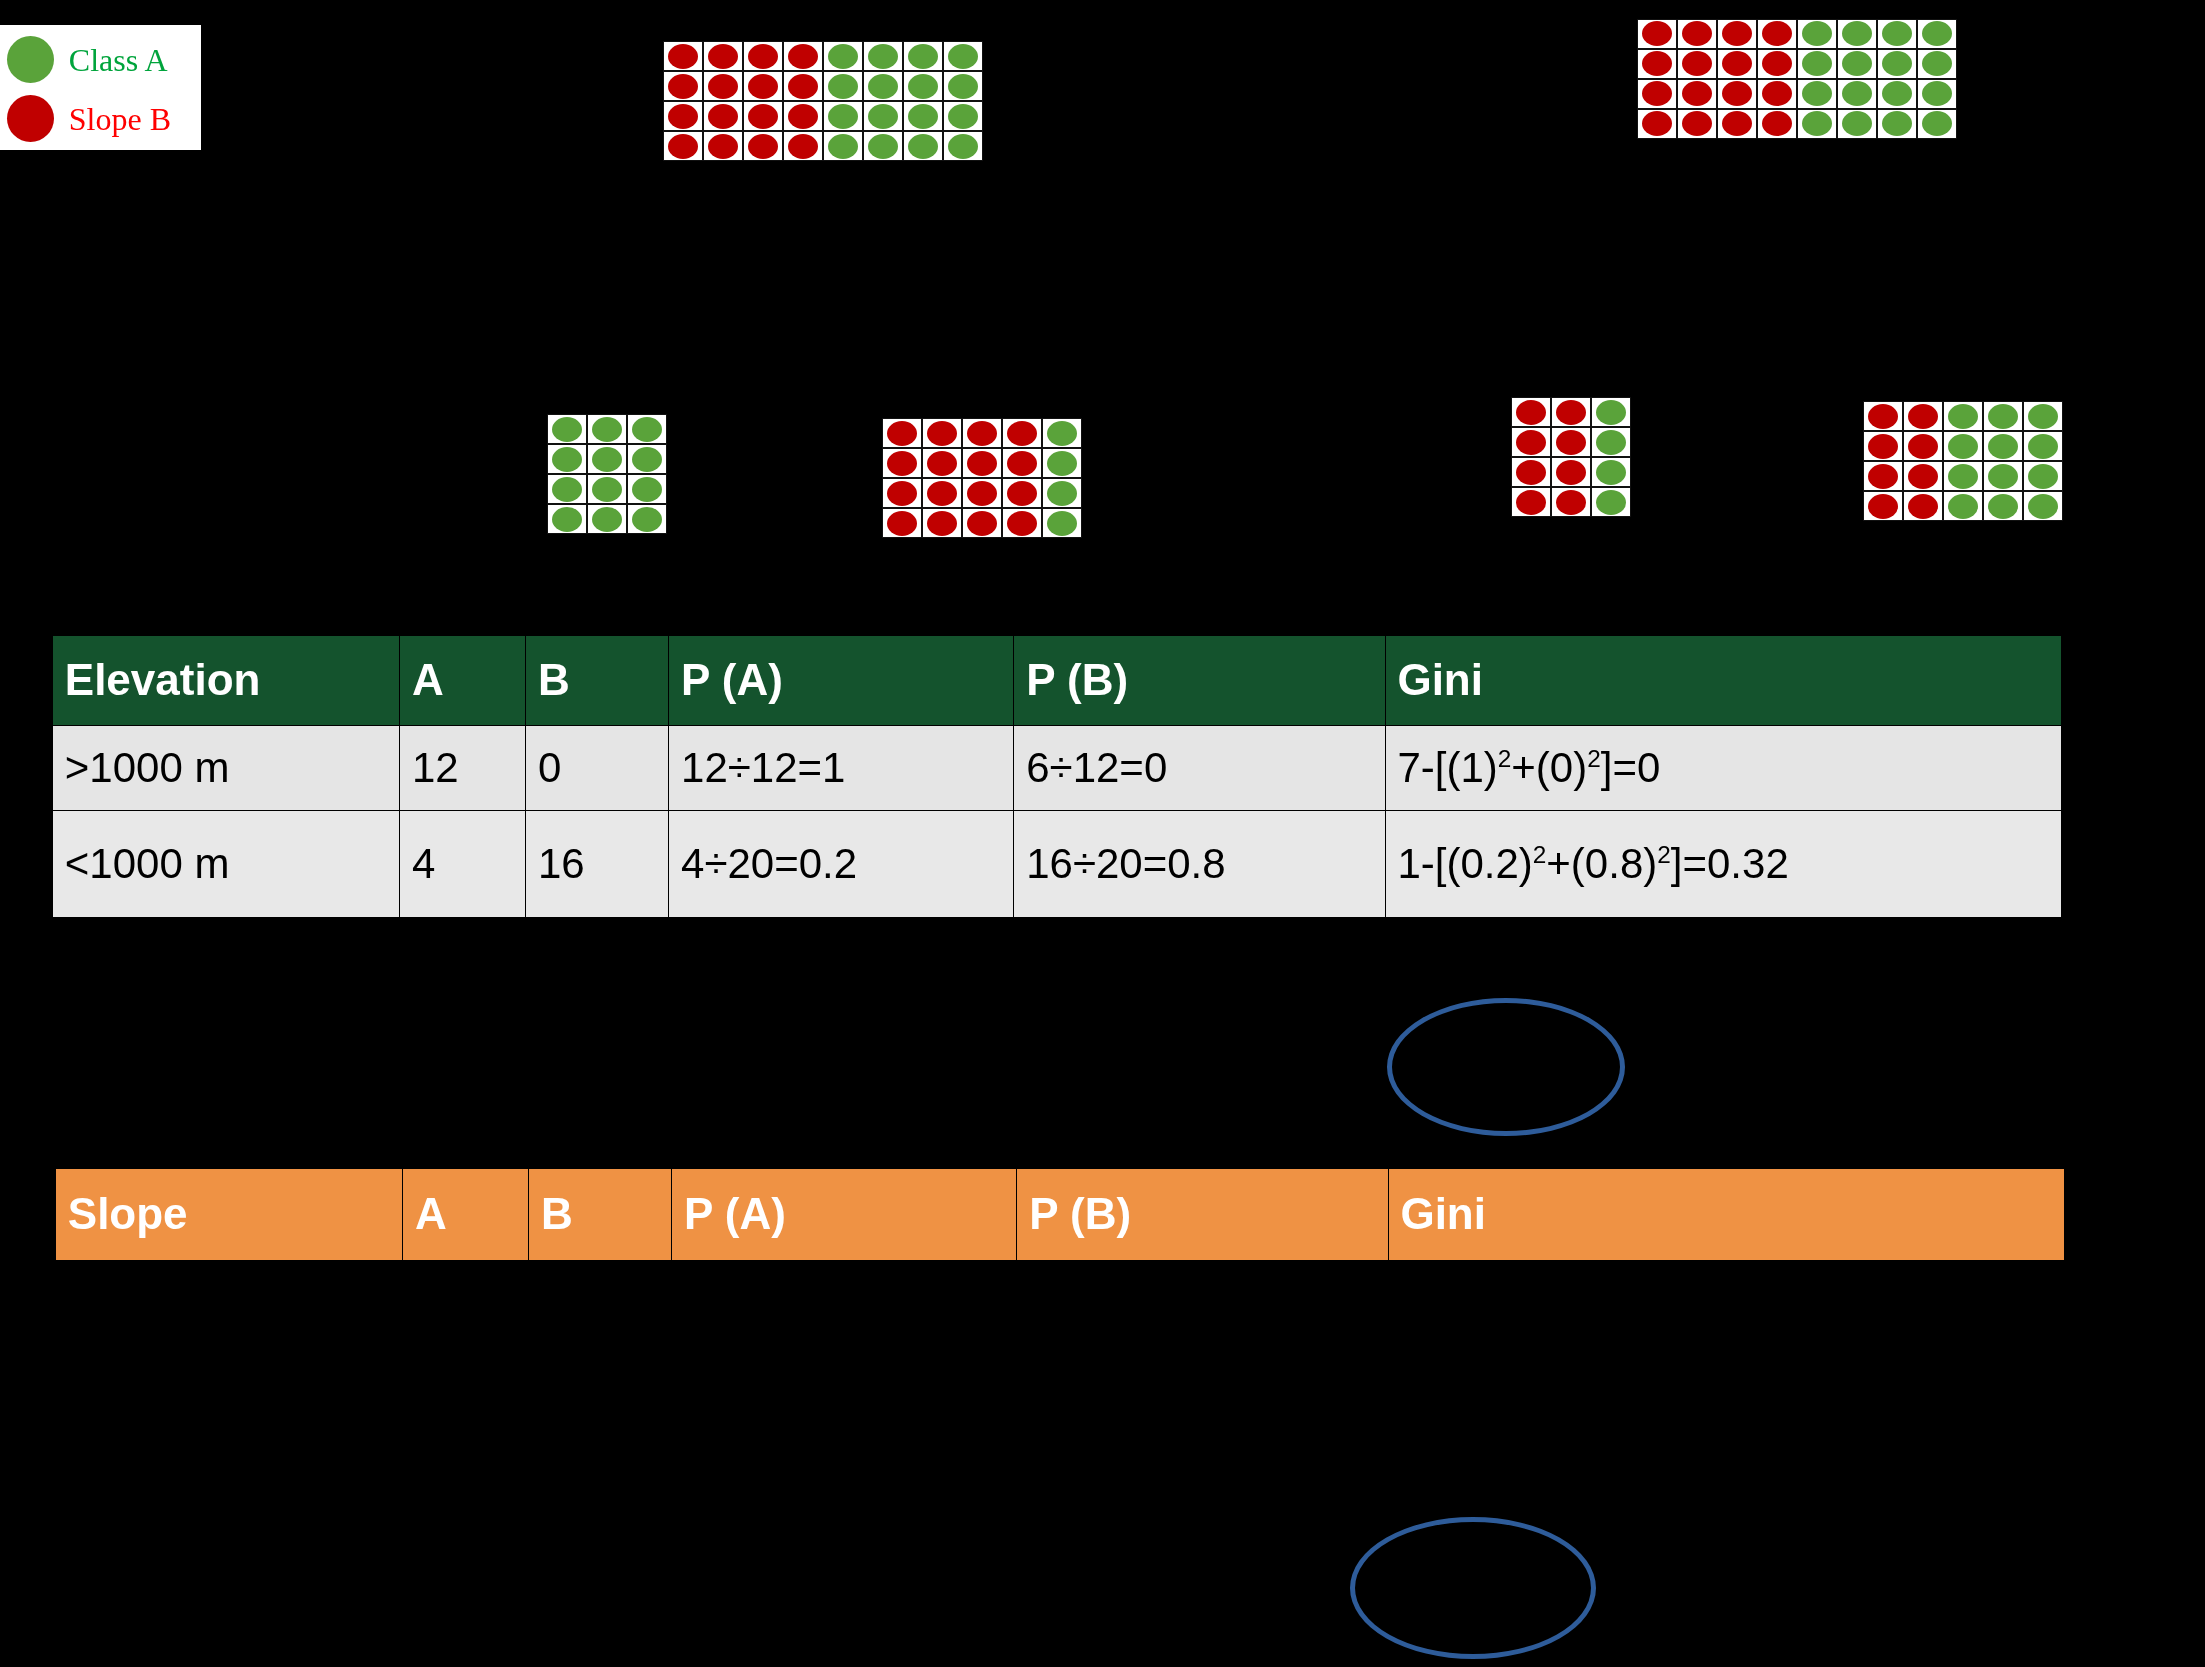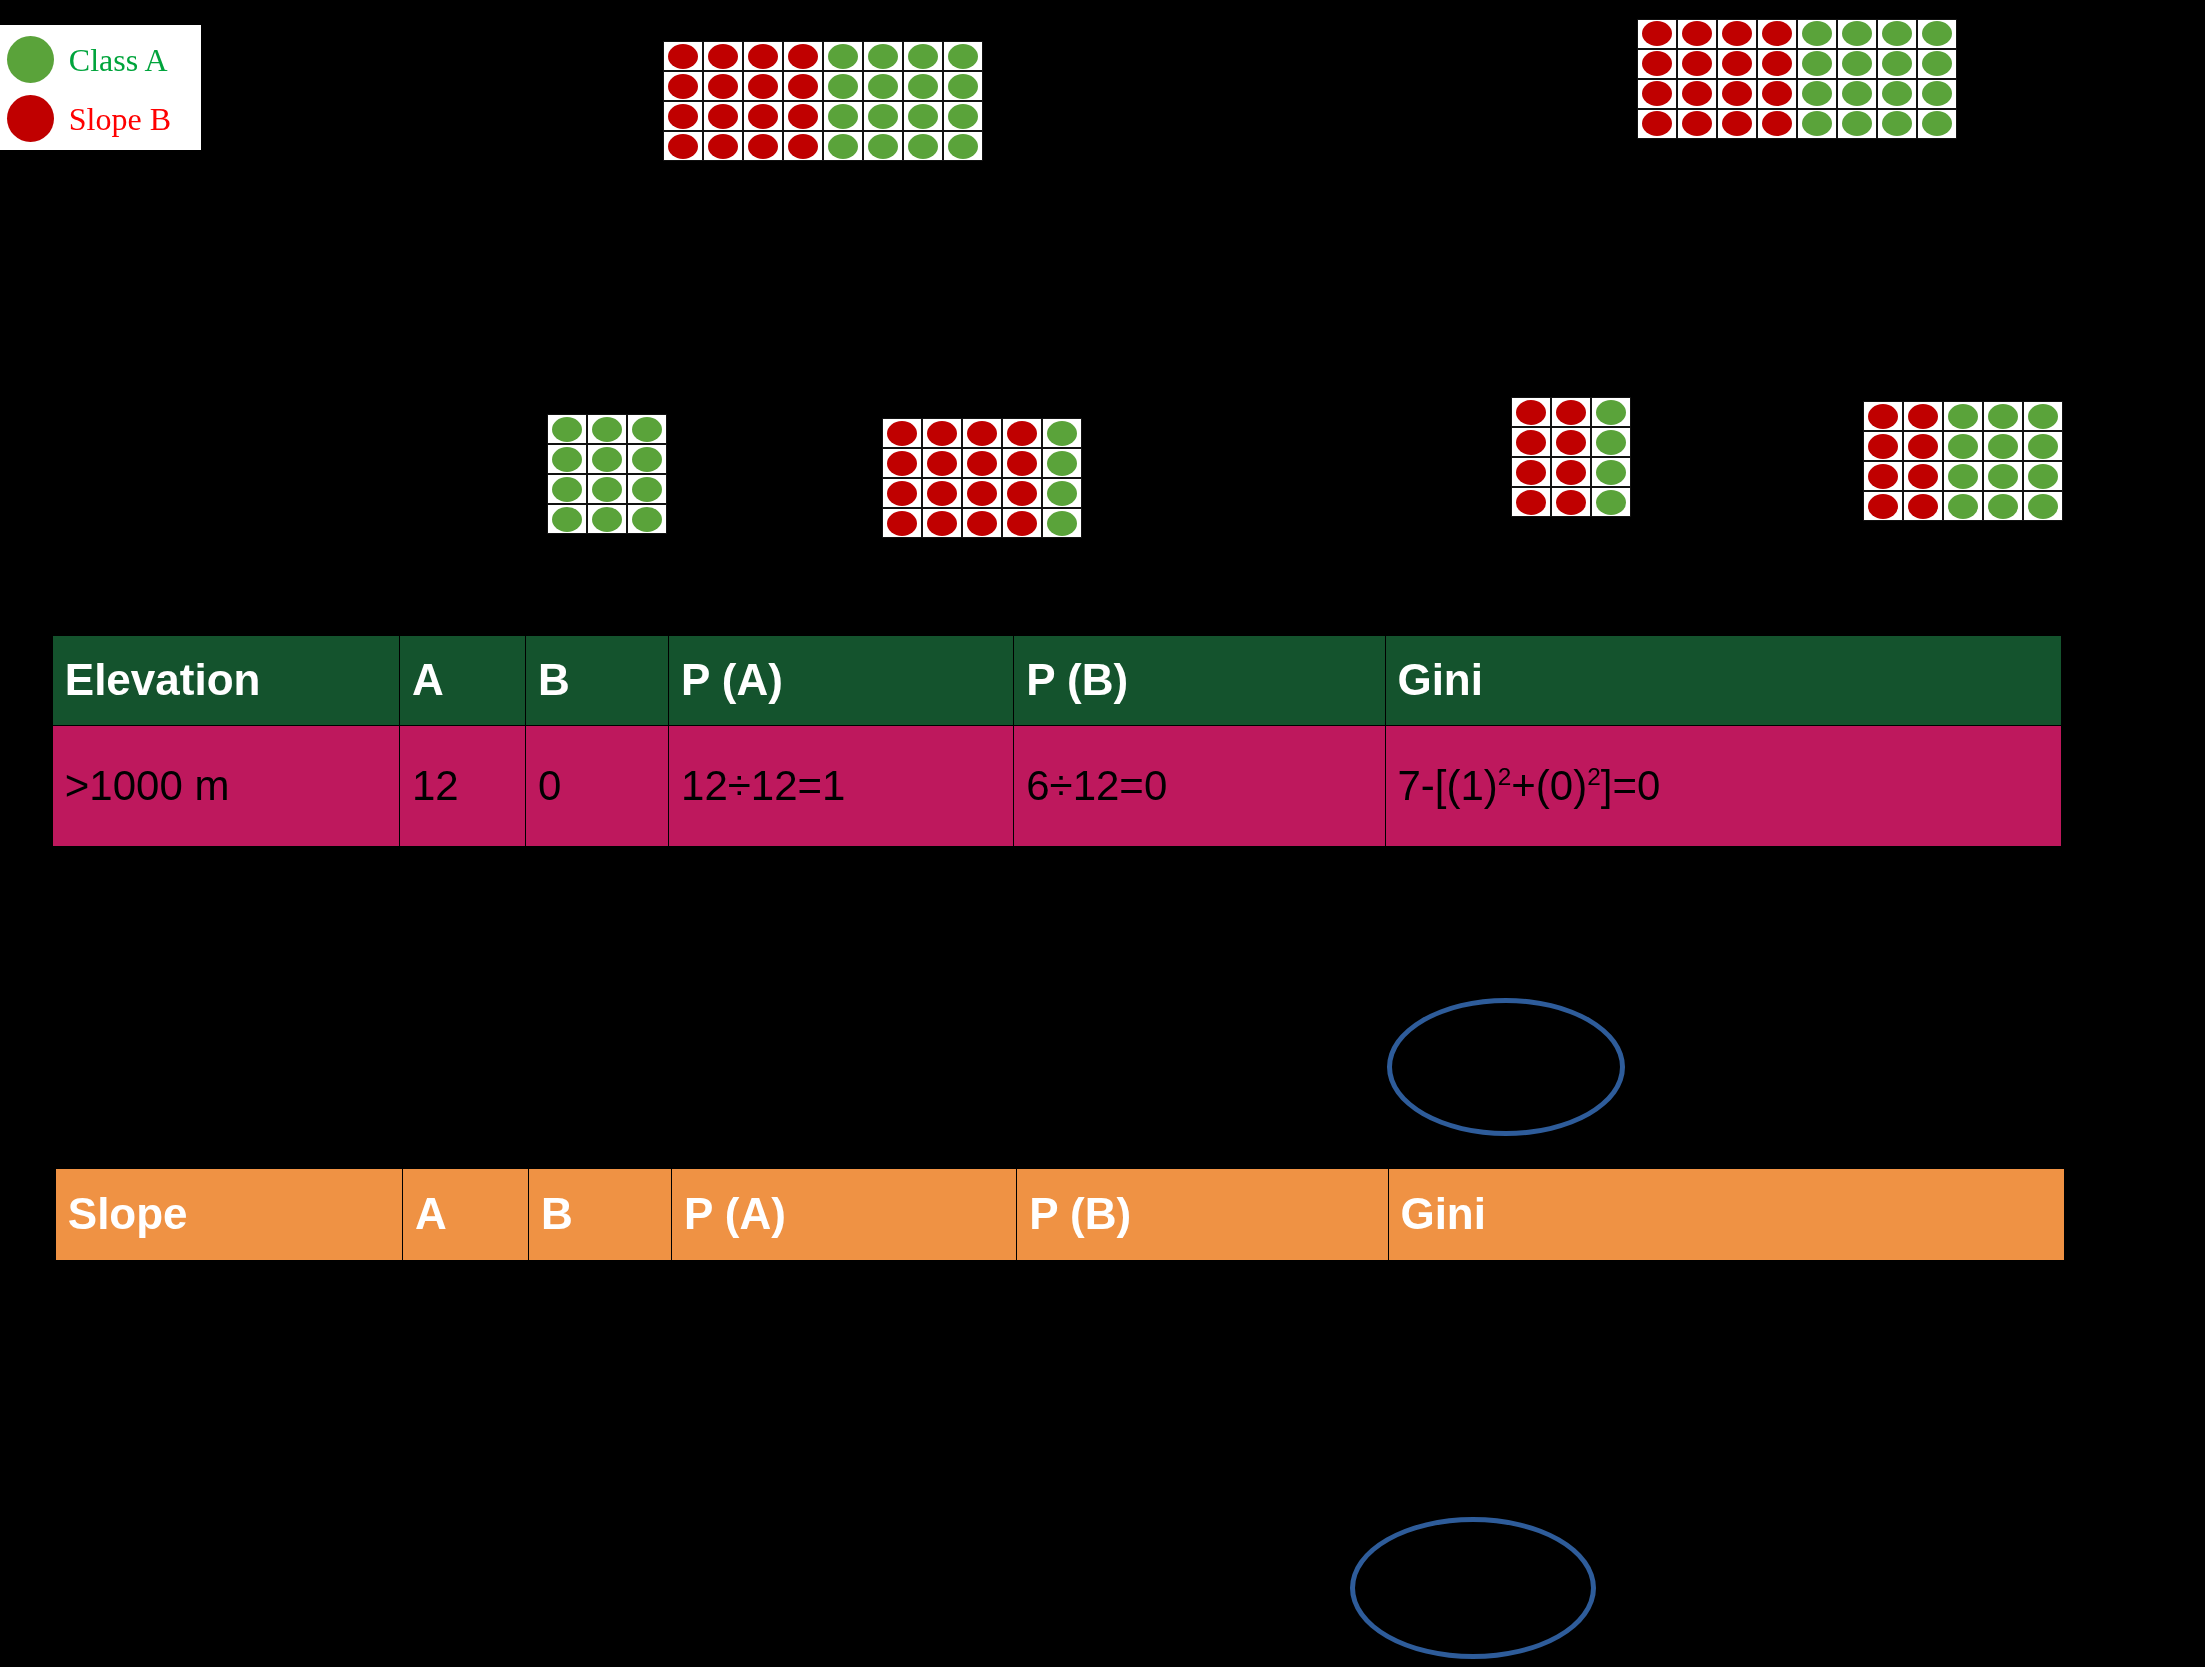--- a/index.html
+++ b/index.html
@@ -87,21 +87,21 @@
   }
   .tbl th {
     font-weight: bold;
     font-size: 44px;
   }
   .tbl sup { font-size: 0.58em; vertical-align: super; }
 
   
   #table-elevation { left: 52px; top: 635px; width: 2010px; }
   #table-elevation th { background: #14532d; color: #ffffff; height: 89px; }
-  #table-elevation tr.r1 td { background: #be185d; color: #000000; height: 120px; }
+  #table-elevation tr.r1 td { background: #e5e5e5; color: #000000; height: 84px; }
   #table-elevation tr.r2 td { background: #e8e8e8; color: #000000; height: 106px; }
 
   
   #table-slope { left: 55px; top: 1168px; width: 2010px; }
   #table-slope th { background: #ef9244; color: #ffffff; height: 91px; }
   #table-slope tr.r1 td { background: #fadfd1; color: #000000; height: 108px; }
   #table-slope tr.r2 td { background: #fdf0e9; color: #000000; height: 108px; }
 
   .c0 { width: 346px; }
   .c1 { width: 125px; }
@@ -619,20 +619,28 @@
   </thead>
   <tbody>
     <tr class="r1">
       <td>&gt;1000 m</td>
       <td>12</td>
       <td>0</td>
       <td>12÷12=1</td>
       <td>6÷12=0</td>
       <td><span>7-[(1)</span><sup>2</sup><span>+(0)</span><sup>2</sup><span>]=0</span></td>
     </tr>
+    <tr class="r2">
+      <td>&lt;1000 m</td>
+      <td>4</td>
+      <td>16</td>
+      <td>4÷20=0.2</td>
+      <td>16÷20=0.8</td>
+      <td><span>1-[(0.2)</span><sup>2</sup><span>+(0.8)</span><sup>2</sup><span>]=0.32</span></td>
+    </tr>
   </tbody>
 </table>
 
 <table class="tbl" id="table-slope">
   <colgroup>
     <col class="c0">
       <col class="c1">
       <col class="c2">
       <col class="c3">
       <col class="c4">

